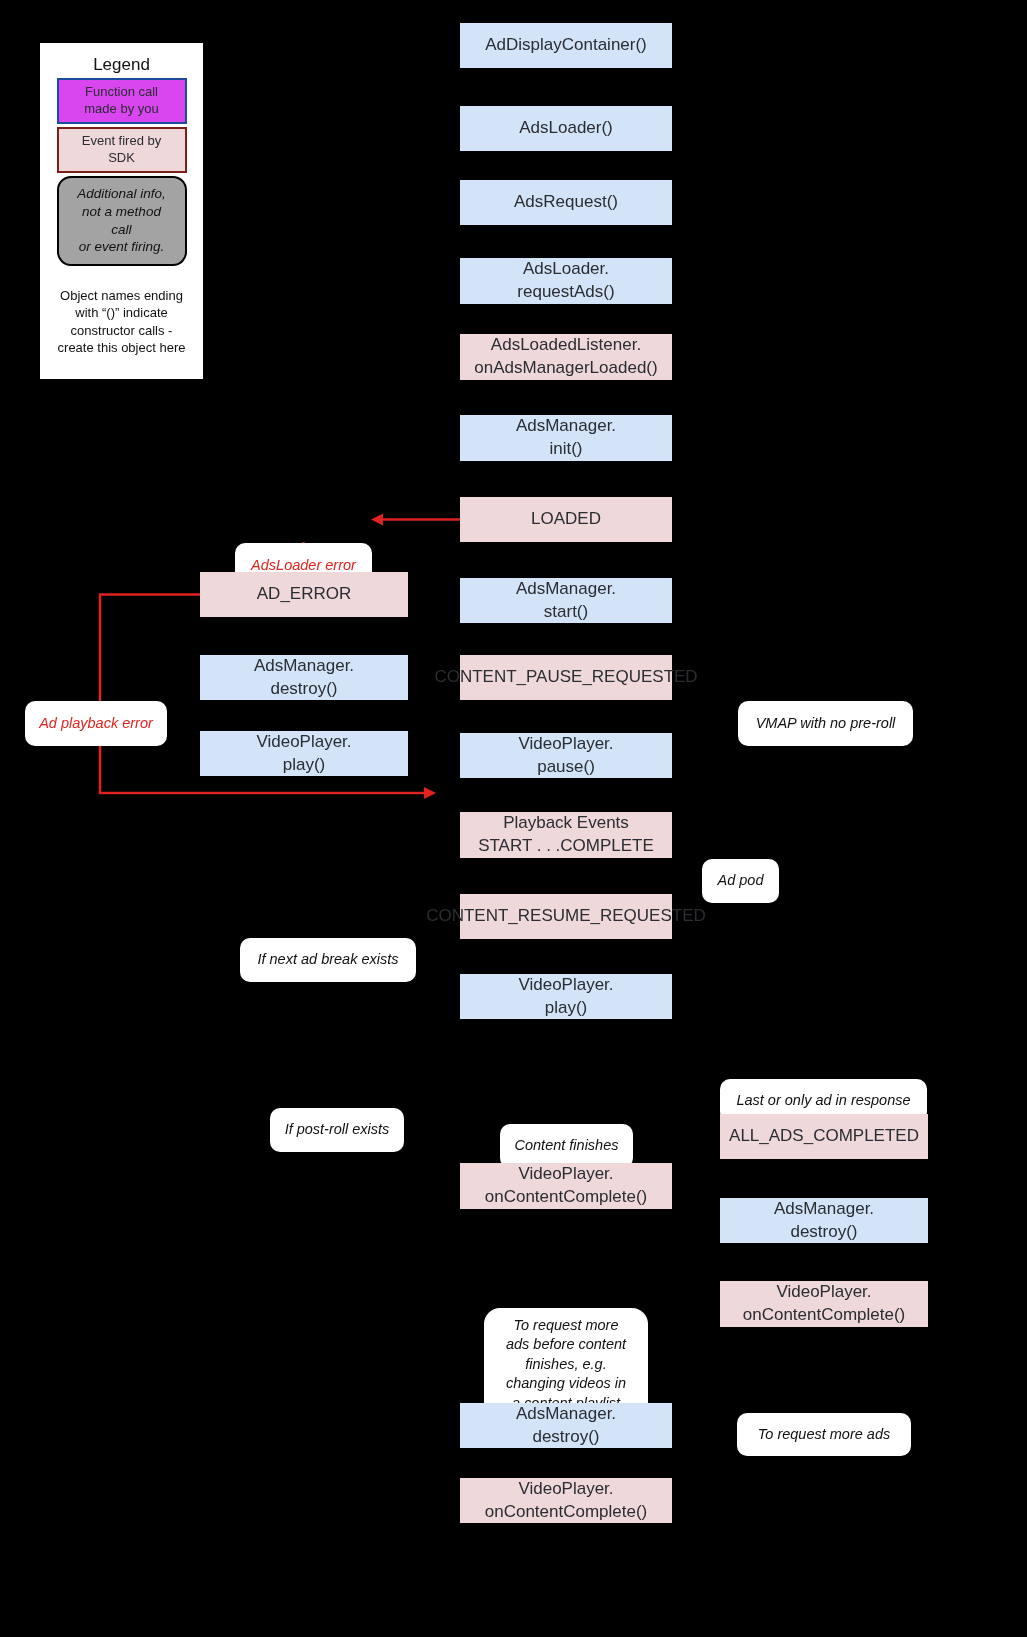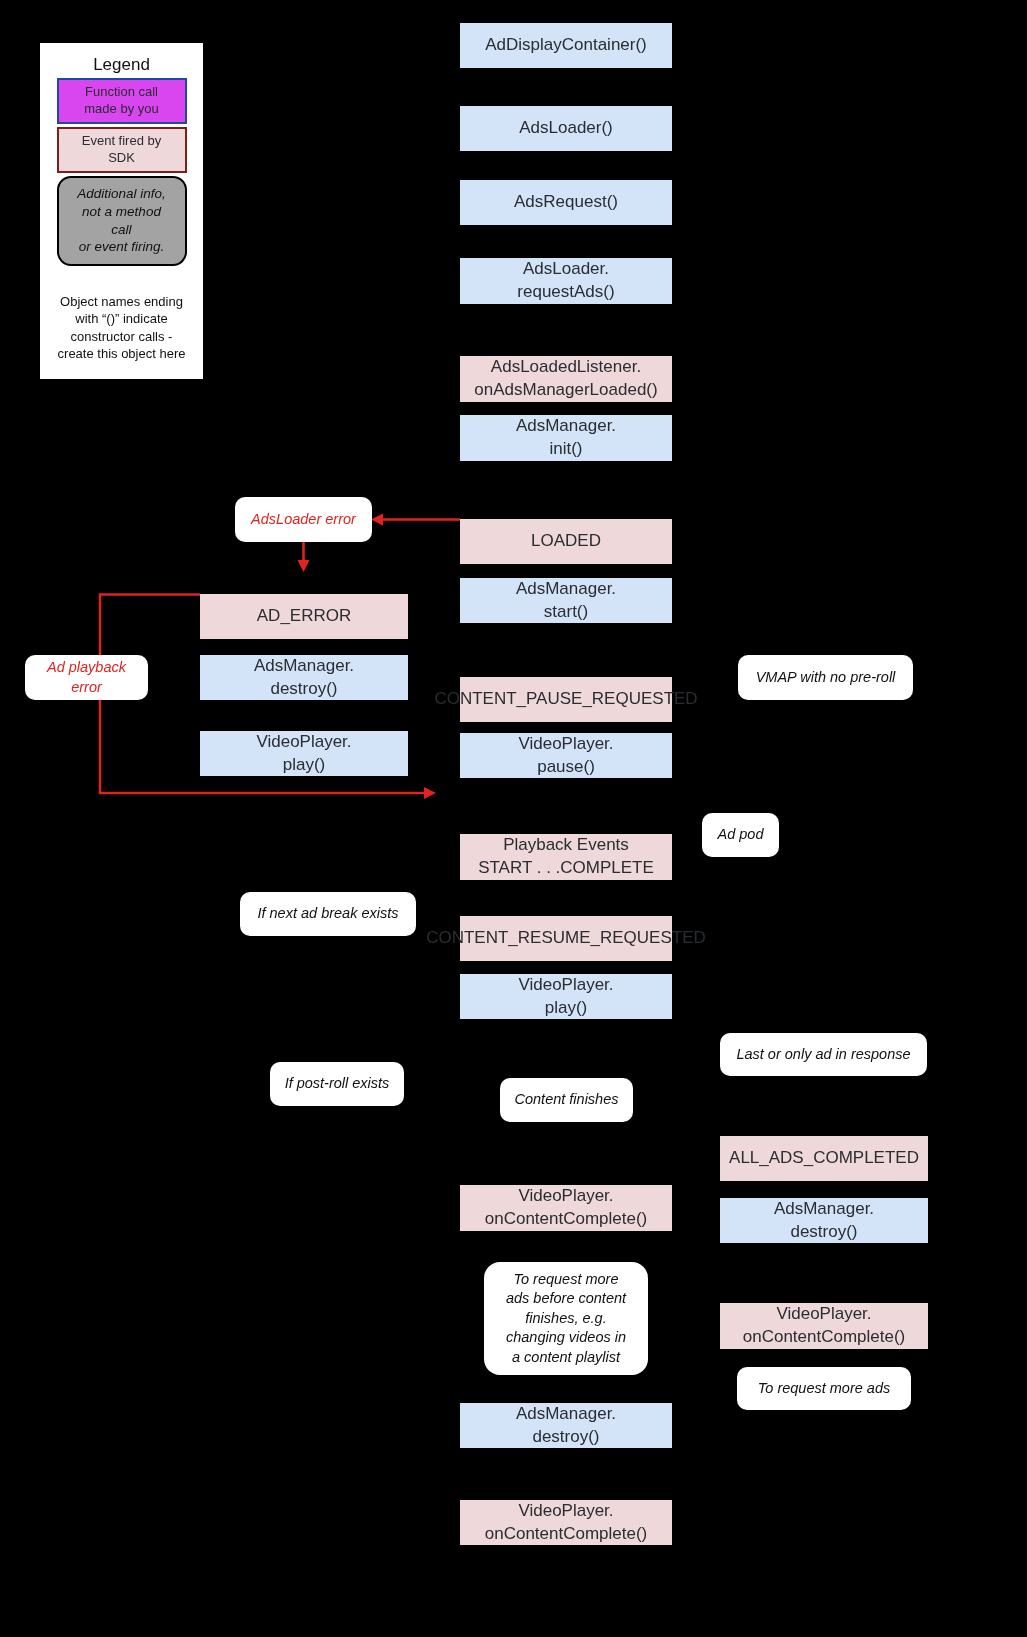--- a/index.html
+++ b/index.html
@@ -23,27 +23,28 @@
     align-items: center;
     justify-content: center;
     text-align: center;
     white-space: pre-line;
     font-size: 17px;
     line-height: 1.35;
     color: #2a2d31;
     padding: 2px 6px;
   }
   .call  { background: #d3e3f8; }
-  .event { background: #eed8da; margin-top: 22px; }
+  .event { background: #eed8da; }
   .info  {
     background: #ffffff;
     border-radius: 10px;
     font-style: italic;
     font-size: 14.5px;
     color: #111;
+    margin-top: 46px;
   }
   .red-text { color: #e0231e; }
 
   .legend {
     position: absolute;
     z-index: 2;
     left: 40px; top: 43px;
     width: 163px; height: 336px;
     background: #ffffff;
     color: #111;
@@ -76,21 +77,21 @@
     font-style: italic;
     min-height: 90px;
     font-size: 13.5px;
     color: #111;
   }
   .legend-note {
     font-size: 13px;
     line-height: 1.35;
     text-align: center;
     white-space: pre-line;
-    margin-top: 24px;
+    margin-top: 18px;
     color: #111;
   }
 </style>
 </head>
 <body>
 
 <div class="stage">
 
   <svg class="arrows" width="1027" height="1637" viewBox="0 0 1027 1637">
     <g stroke="#e0231e" stroke-width="2.5" fill="none">
@@ -153,21 +154,21 @@
 destroy()</div>
   <div class="node event" style="left:460px;top:1478px;width:212px;height:45px">VideoPlayer.
 onContentComplete()</div>
 
   <div class="node info red-text" style="left:235px;top:497px;width:137px;height:45px">AdsLoader error</div>
   <div class="node event" style="left:200px;top:572px;width:208px;height:45px">AD_ERROR</div>
   <div class="node call" style="left:200px;top:655px;width:208px;height:45px">AdsManager.
 destroy()</div>
   <div class="node call" style="left:200px;top:731px;width:208px;height:45px">VideoPlayer.
 play()</div>
-  <div class="node info red-text" style="left:25px;top:655px;width:123px;height:45px">Ad playback error</div>
+  <div class="node info red-text" style="left:25px;top:655px;width:142px;height:45px">Ad playback error</div>
   <div class="node info" style="left:240px;top:892px;width:176px;height:44px">If next ad break exists</div>
   <div class="node info" style="left:270px;top:1062px;width:134px;height:44px">If post-roll exists</div>
 
   <div class="node info" style="left:738px;top:655px;width:175px;height:45px">VMAP with no pre-roll</div>
   <div class="node info" style="left:702px;top:813px;width:77px;height:44px">Ad pod</div>
   <div class="node info" style="left:720px;top:1033px;width:207px;height:43px">Last or only ad in response</div>
   <div class="node event" style="left:720px;top:1114px;width:208px;height:45px">ALL_ADS_COMPLETED</div>
   <div class="node call" style="left:720px;top:1198px;width:208px;height:45px">AdsManager.
 destroy()</div>
   <div class="node event" style="left:720px;top:1281px;width:208px;height:46px">VideoPlayer.

